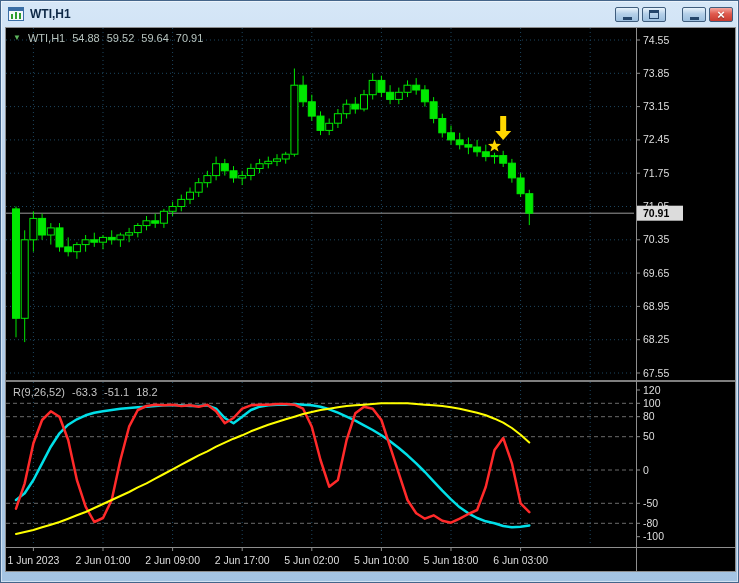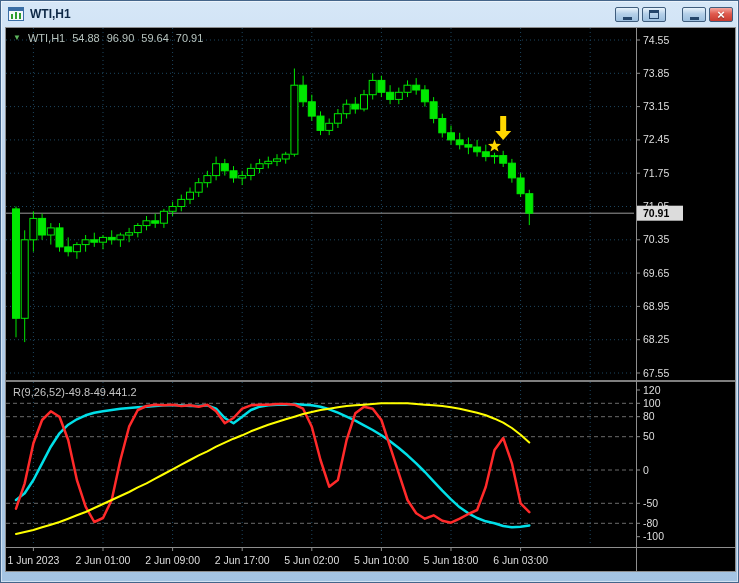--- a/index.html
+++ b/index.html
@@ -17,21 +17,21 @@
   .wbtn-gap{width:13px}
   .g-min{width:9px;height:3px;background:#25466b;margin-top:7px}
   .g-max{width:10px;height:9px;border:1px solid #25466b;border-top-width:3px}
   .g-x{color:#fff;font-size:13px;font-weight:bold;line-height:13px;text-shadow:0 1px 1px rgba(0,0,0,.4)}
   .chart-frame{position:absolute;left:4px;top:26px;width:731px;height:545px;background:#000;border:1px solid #8e8e8e}
   #chart-svg{position:absolute;left:0;top:0;display:block}
   #chart-svg text{font-family:"Liberation Sans",sans-serif}
   .ohlc-header{position:absolute;left:7px;top:4px;display:flex;align-items:center;gap:7px;
     font-size:11px;color:#b7c3bd;pointer-events:none}
   .tri{color:#5db65d;font-size:8px;line-height:1;pointer-events:auto}
-  .ind-header{position:absolute;left:7px;top:358px;display:flex;font-size:11px;color:#c4c4c4;pointer-events:none}
+  .ind-header{position:absolute;left:7px;top:358px;display:flex;gap:7px;font-size:11px;color:#c4c4c4;pointer-events:none}
 </style>
 </head>
 <body>
 
 <div class="window">
   <div class="titlebar">
     <svg class="app-icon" width="16" height="14" viewBox="0 0 16 14">
       <rect x="0.5" y="0.5" width="15" height="13" fill="#f4f8fc" stroke="#3a6ea5"></rect>
       <rect x="1" y="1" width="14" height="3" fill="#3a6ea5"></rect>
       <rect x="3" y="7" width="2" height="5" fill="#2e9e2e"></rect>
@@ -279,25 +279,25 @@
         <polygon points="494.2,88.1 500.2,88.1 500.2,102.9 505.2,102.9 497.2,111.9 489.2,102.9 494.2,102.9" fill="#FFD700"></polygon>
         <polygon points="488.5,111.3 490.1,115.8 495.0,116.0 491.2,118.9 492.5,123.6 488.5,120.9 484.5,123.6 485.8,118.9 482.0,116.0 486.9,115.8" fill="#FFD700"></polygon>
         <rect x="630" y="0" width="99" height="543" fill="rgba(0,0,0,0)"></rect>
         <rect x="0" y="520" width="729" height="23" fill="rgba(0,0,0,0)"></rect>
       </svg>
 
     <div class="ohlc-header">
       <span class="tri">▼</span>
       <span>WTI,H1</span>
       <span>54.88</span>
-      <span>96.90</span>
+      <span>59.52</span>
       <span>59.64</span>
       <span>70.91</span>
     </div>
 
     <div class="ind-header">
       <span>R(9,26,52)</span>
-      <span>-49.8</span>
-      <span>-49.4</span>
-      <span>41.2</span>
+      <span>-63.3</span>
+      <span>-51.1</span>
+      <span>18.2</span>
     </div>
   </div>
 </div>
 
 </body></html>

